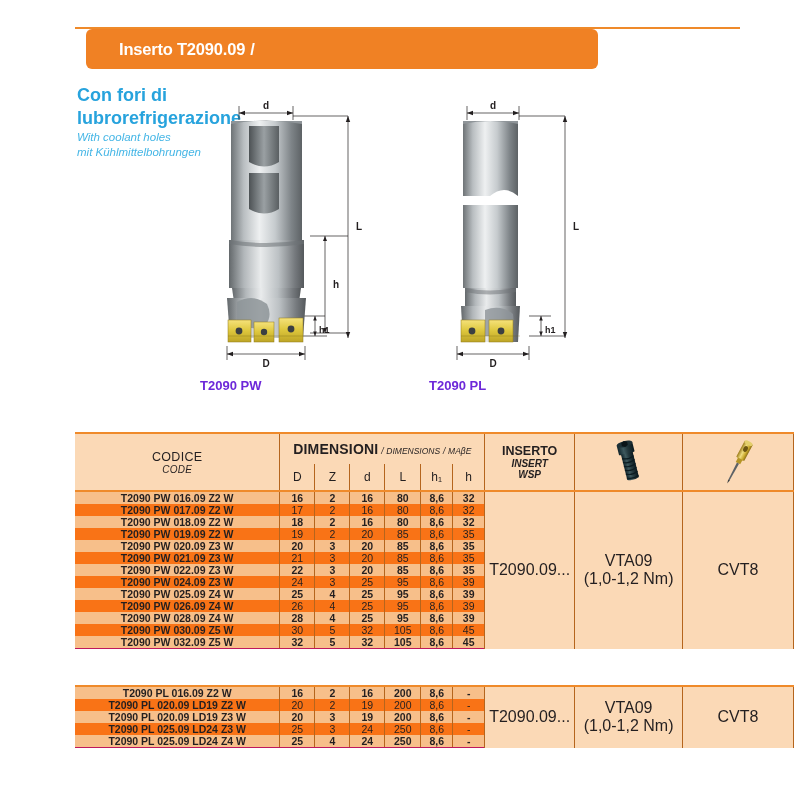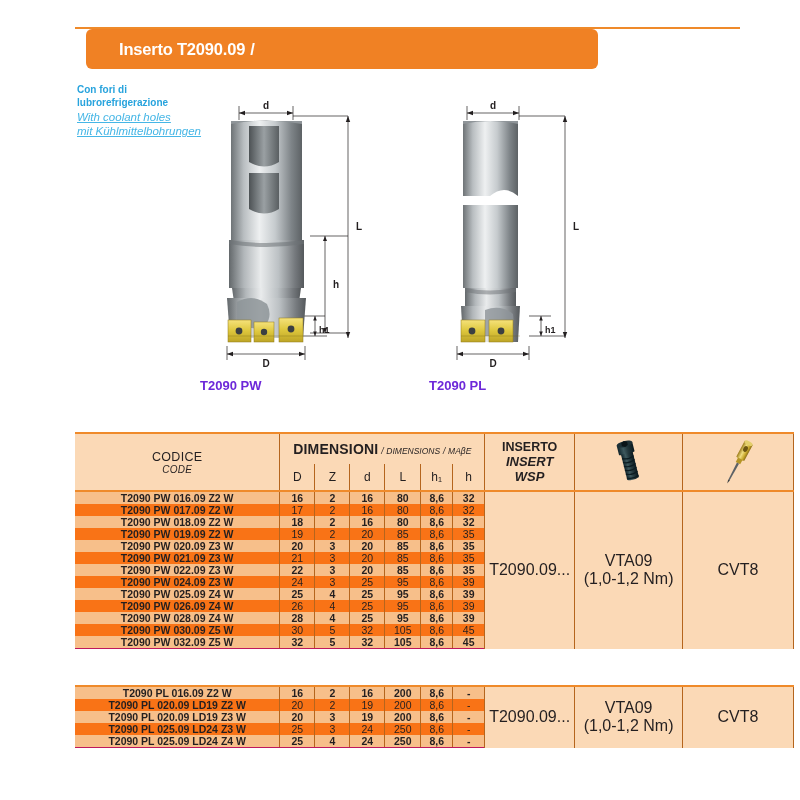--- a/index.html
+++ b/index.html
@@ -27,22 +27,22 @@
     padding-left: 33px;
     color: #ffffff;
     white-space: nowrap;
   }
   #banner .b-it { font-size: 16.5px; font-weight: bold; letter-spacing: -0.2px; }
   #banner .b-sep { font-size: 16.5px; font-weight: bold; margin: 0 5px; }
   #banner .b-en { font-size: 15.5px; font-style: italic; letter-spacing: -0.2px; }
 
   
   #caption { position: absolute; left: 77px; top: 84px; width: 150px; line-height: 1.28; }
-  #caption .c-it { color: #27a3dd; font-size: 10px; font-weight: bold; display: block; }
-  #caption .c-tr { color: #45b6e6; font-size: 11.5px; font-style: italic; display: block; text-decoration: underline; }
+  #caption .c-it { color: #27a3dd; font-size: 18px; font-weight: bold; display: block; }
+  #caption .c-tr { color: #45b6e6; font-size: 11.5px; font-style: italic; display: block; }
 
   
   .fig { position: absolute; }
   .fig-label {
     position: absolute; text-align: left; width: 160px;
     font-size: 13px; font-weight: bold; color: #6d28d9;
   }
   #fig-pw { left: 215px; top: 88px; width: 180px; height: 280px; }
   #fig-pl { left: 445px; top: 88px; width: 160px; height: 280px; }
   #label-pw { left: 200px; top: 378px; }
@@ -69,21 +69,21 @@
   .rule-top td { border-top: 2px solid #ef8a2a; }
   .rule-bot td { border-bottom: 1px solid #be185d; }
   .thin-bot td { border-bottom: 1px solid #b5651d; }
 
   .hdr-code { font-size: 12.5px; font-weight: bold; letter-spacing: .3px; }
   .hdr-code-sub { font-size: 10px; font-style: italic; }
   .hdr-dim-it { font-size: 14px; font-weight: bold; letter-spacing: .2px; }
   .hdr-dim-en { font-size: 8.5px; font-style: italic; }
   .hdr-sym { font-size: 12px; font-weight: bold; }
   .hdr-ins-it { font-size: 12.5px; font-weight: bold; }
-  .hdr-ins-en { font-size: 13px; font-style: italic; font-weight: bold; }
+  .hdr-ins-en { font-size: 10px; font-style: italic; font-weight: bold; }
 
   .code-cell {
     text-align: left; padding-left: 8px;
     font-size: 10.5px; font-weight: bold; white-space: nowrap;
   }
   .num-cell { font-size: 10.5px; }
   .row-odd td { background: #f7bf8a; }
   .row-odd .code-cell, .row-odd .num-cell { font-weight: bold; }
   .row-even td { background: #f97316; }
   .row-even .code-cell { font-weight: bold; }

